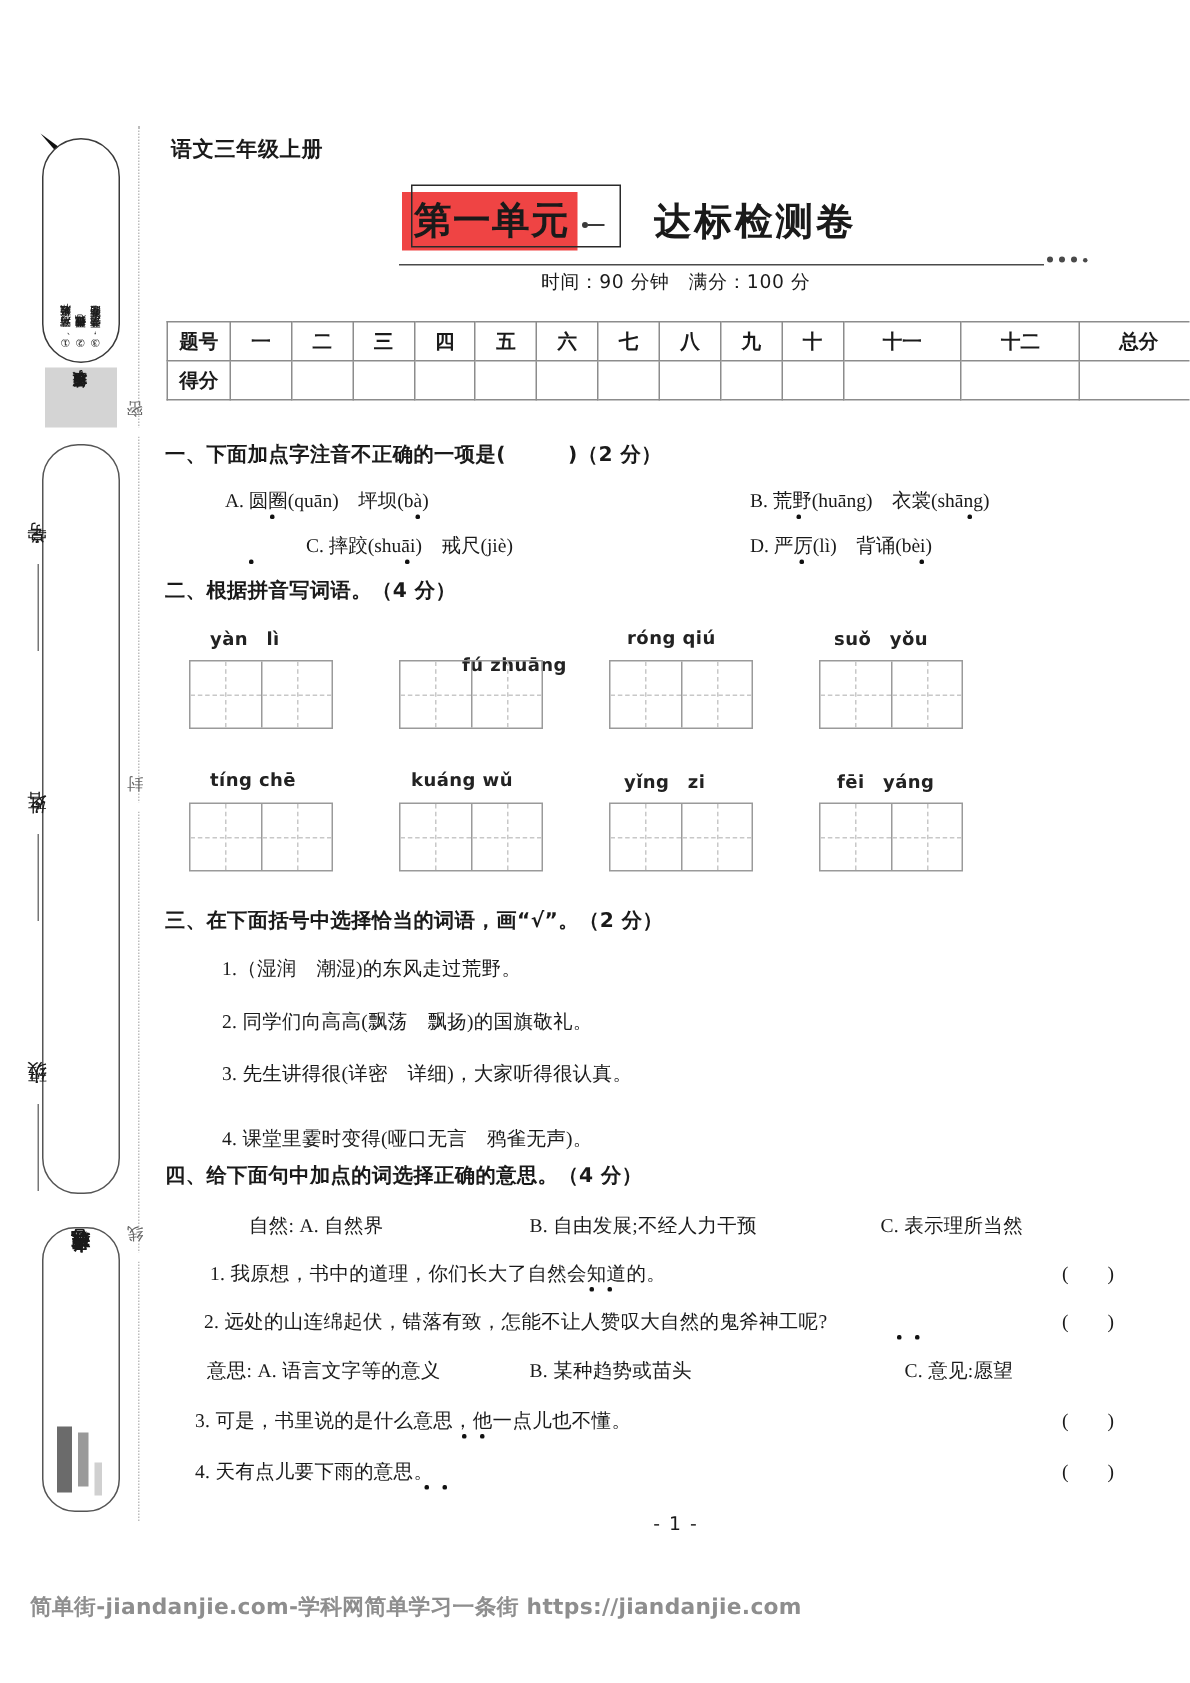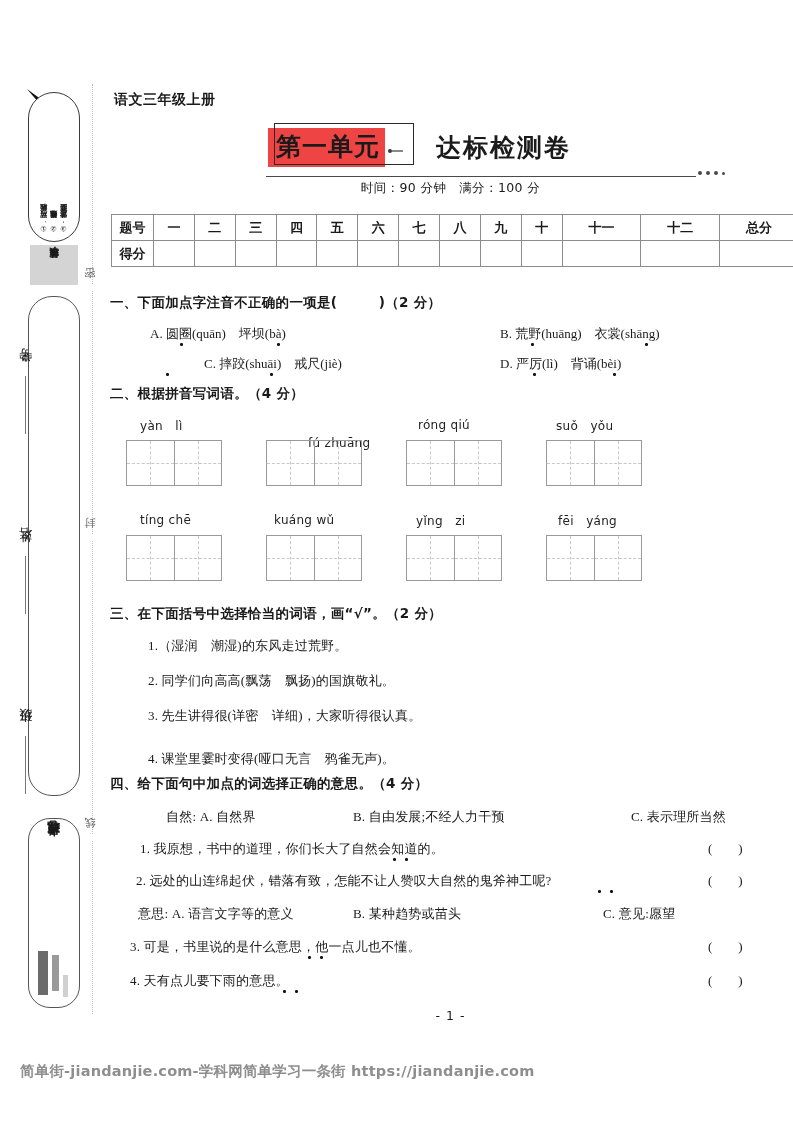--- a/index.html
+++ b/index.html
@@ -188,21 +188,21 @@
   }
   .dotmark {
     position: absolute; width: 2.5px; height: 2.5px;
     background: #111; border-radius: 50%;
   }
 
   
   .py {
     position: absolute; font-size: 12px;
     font-family: "DejaVu Sans", "Liberation Sans", sans-serif;
-    letter-spacing: .3px; white-space: nowrap; color: #222;
+    letter-spacing: .3px; white-space: nowrap; color: #222; font-weight: bold;
   }
   .tzg {
     position: absolute; width: 96px; height: 46px;
     border: 1px solid #9a9a9a; display: flex;
   }
   .tzg .cell { position: relative; width: 48px; height: 100%; }
   .tzg .cell + .cell { border-left: 1px solid #9a9a9a; }
   .tzg .cell::before {
     content: ''; position: absolute; left: 50%; top: 0; bottom: 0;
     border-left: 1px dashed #c8c8c8;
@@ -430,21 +430,21 @@
     <div class="sec-head" style="left:2px; top:605px;">三、在下面括号中选择恰当的词语，画“√”。（2 分）</div>
     <div class="qline" style="left:40px; top:637px;">1.（湿润　潮湿)的东风走过荒野。</div>
     <div class="qline" style="left:40px; top:672px;">2. 同学们向高高(飘荡　飘扬)的国旗敬礼。</div>
     <div class="qline" style="left:40px; top:707px;">3. 先生讲得很(详密　详细)，大家听得很认真。</div>
     <div class="qline" style="left:40px; top:750px;">4. 课堂里霎时变得(哑口无言　鸦雀无声)。</div>
 
     <div class="sec-head" style="left:2px; top:775px;">四、给下面句中加点的词选择正确的意思。（4 分）</div>
 
     <div class="qline" style="left:58px; top:808px;">自然: A. 自然界</div>
     <div class="qline" style="left:245px; top:808px;">B. 自由发展;不经人力干预</div>
-    <div class="qline" style="left:523px; top:808px;text-align:center;">C. 表示理所当然</div>
+    <div class="qline" style="left:479px; top:808px;text-align:center;">C. 表示理所当然</div>
 
     <div class="qline" style="left:32px; top:840px;">1. 我原想，书中的道理，你们长大了自然会知道的。</div>
     <span class="dotmark" style="left:285px; top:858px;"></span>
     <span class="dotmark" style="left:297px; top:858px;"></span>
     <div class="paren" style="left:600px; top:840px;">(　　)</div>
 
     <div class="qline" style="left:28px; top:872px;">2. 远处的山连绵起伏，错落有致，怎能不让人赞叹大自然的鬼斧神工呢?</div>
     <span class="dotmark" style="left:490px; top:890px;"></span>
     <span class="dotmark" style="left:502px; top:890px;"></span>
     <div class="paren" style="left:600px; top:872px;">(　　)</div>

